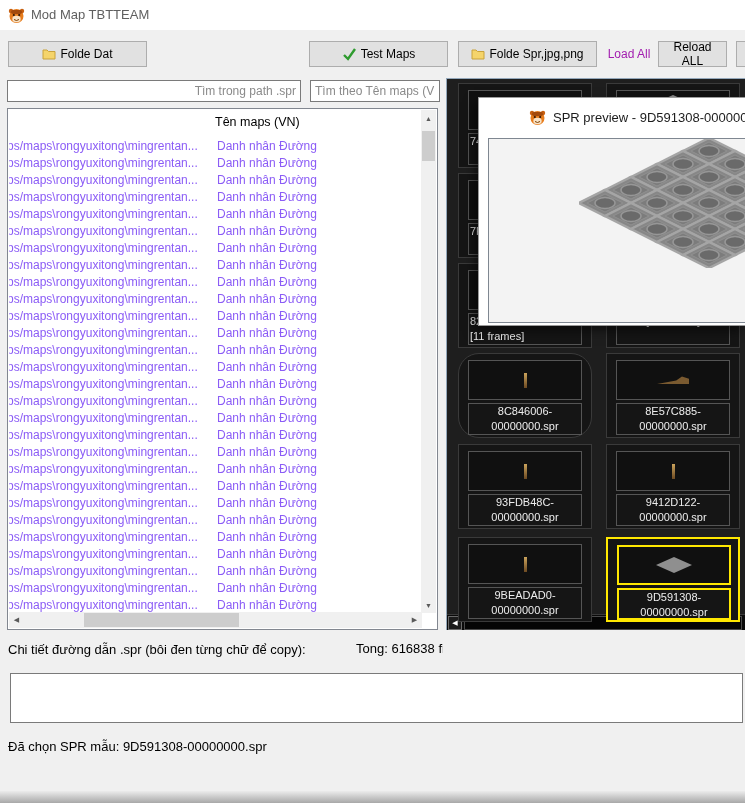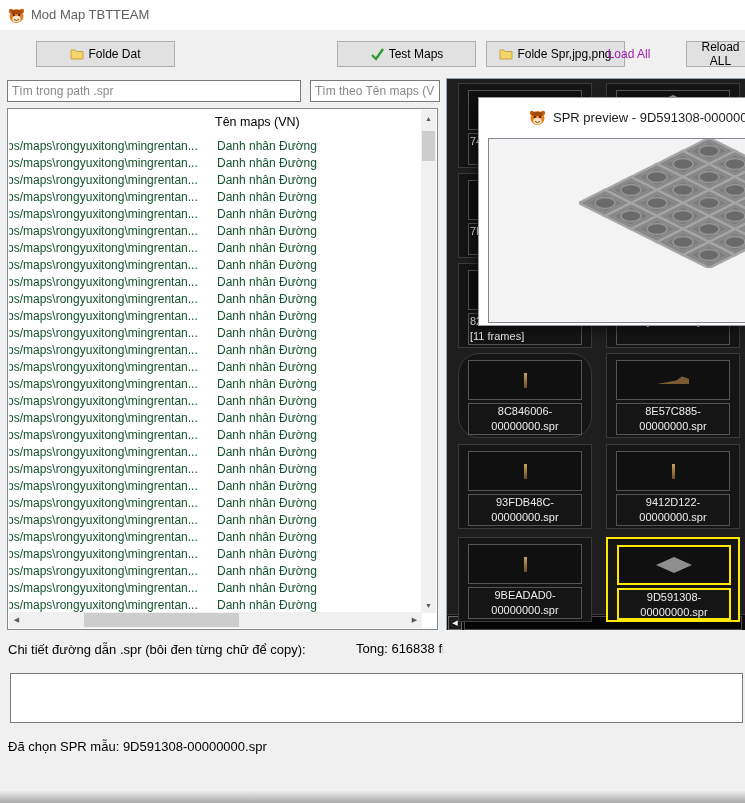--- a/index.html
+++ b/index.html
@@ -7,34 +7,34 @@
   #app{position:relative;width:745px;height:803px;background:#f0f0f0;overflow:hidden;}
 
   
   .titlebar{position:absolute;left:0;top:0;width:745px;height:30px;background:#ffffff;}
   .titlebar .appicon{position:absolute;left:8px;top:7px;width:17px;height:17px;}
   .titlebar .apptitle{position:absolute;left:31px;top:0;height:30px;line-height:30px;
      font-size:13px;color:#5f5f5f;}
 
   
   .btn{position:absolute;top:41px;height:26px;background:#e1e1e1;border:1px solid #adadad;
-     display:flex;align-items:center;justify-content:center;gap:4px;font-size:12px;color:#000;margin-left:28px;}
+     display:flex;align-items:center;justify-content:center;gap:4px;font-size:12px;color:#000;}
   .btn svg{flex:0 0 auto;}
   .flatlabel{position:absolute;top:41px;height:26px;line-height:26px;font-size:12px;color:#a21caf;text-align:center;}
 
   
   .search{position:absolute;top:80px;height:22px;border:1px solid #7a7a7a;background:#fff;
-     font-size:12px;color:#000;padding:0 4px;}
+     font-size:12px;color:#000;padding:0 4px;text-align:right;}
   .search::placeholder{color:#8a8a8a;opacity:1;}
 
   
   .tbl{position:absolute;left:7px;top:108px;width:431px;height:522px;background:#fff;border:1px solid #828790;}
   .tbl-header-name{position:absolute;left:207px;top:6px;font-size:12.5px;color:#000;}
   .tbl-rows{position:absolute;left:1px;top:29px;width:413px;height:476px;overflow:hidden;}
-  .trow{display:flex;height:17px;line-height:17px;font-size:12px;color:#14532d;white-space:nowrap;}
+  .trow{display:flex;height:17px;line-height:17px;font-size:12px;color:#8b5cf6;white-space:nowrap;}
   .trow .c-path{width:206px;overflow:hidden;flex:0 0 auto;text-indent:-2px;}
   .trow .c-name{padding-left:2px;overflow:hidden;}
   
   .vsb{position:absolute;right:1px;top:1px;width:15px;height:503px;background:#f0f0f0;}
   .vsb .arr{position:absolute;left:0;width:15px;height:16px;color:#5a5a5a;font-size:7px;
       display:flex;align-items:center;justify-content:center;}
   .vsb .thumb{position:absolute;left:1px;top:21px;width:13px;height:30px;background:#cdcdcd;}
   .hsb{position:absolute;left:1px;bottom:1px;width:413px;height:16px;background:#f0f0f0;}
   .hsb .arr{position:absolute;top:0;width:15px;height:16px;color:#5a5a5a;font-size:7px;
       display:flex;align-items:center;justify-content:center;}

